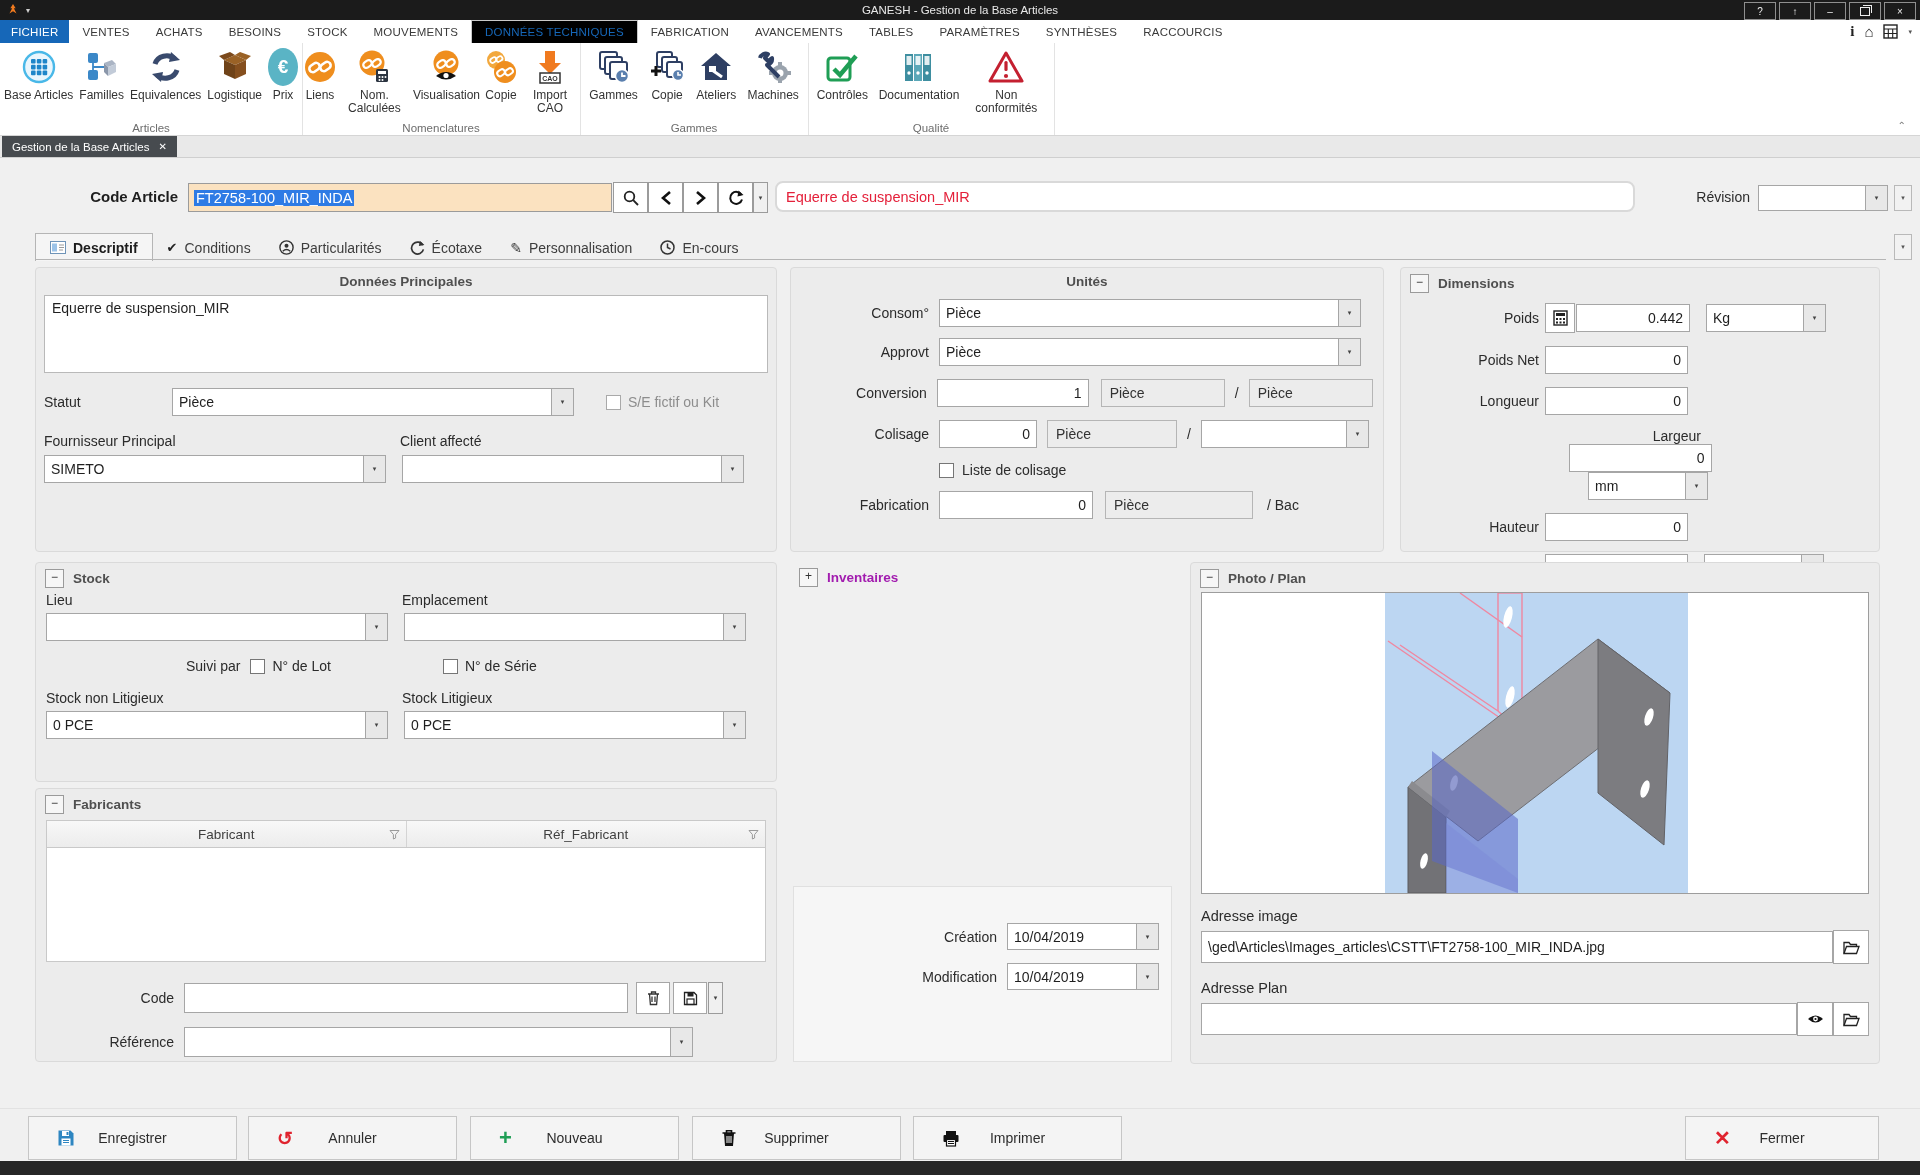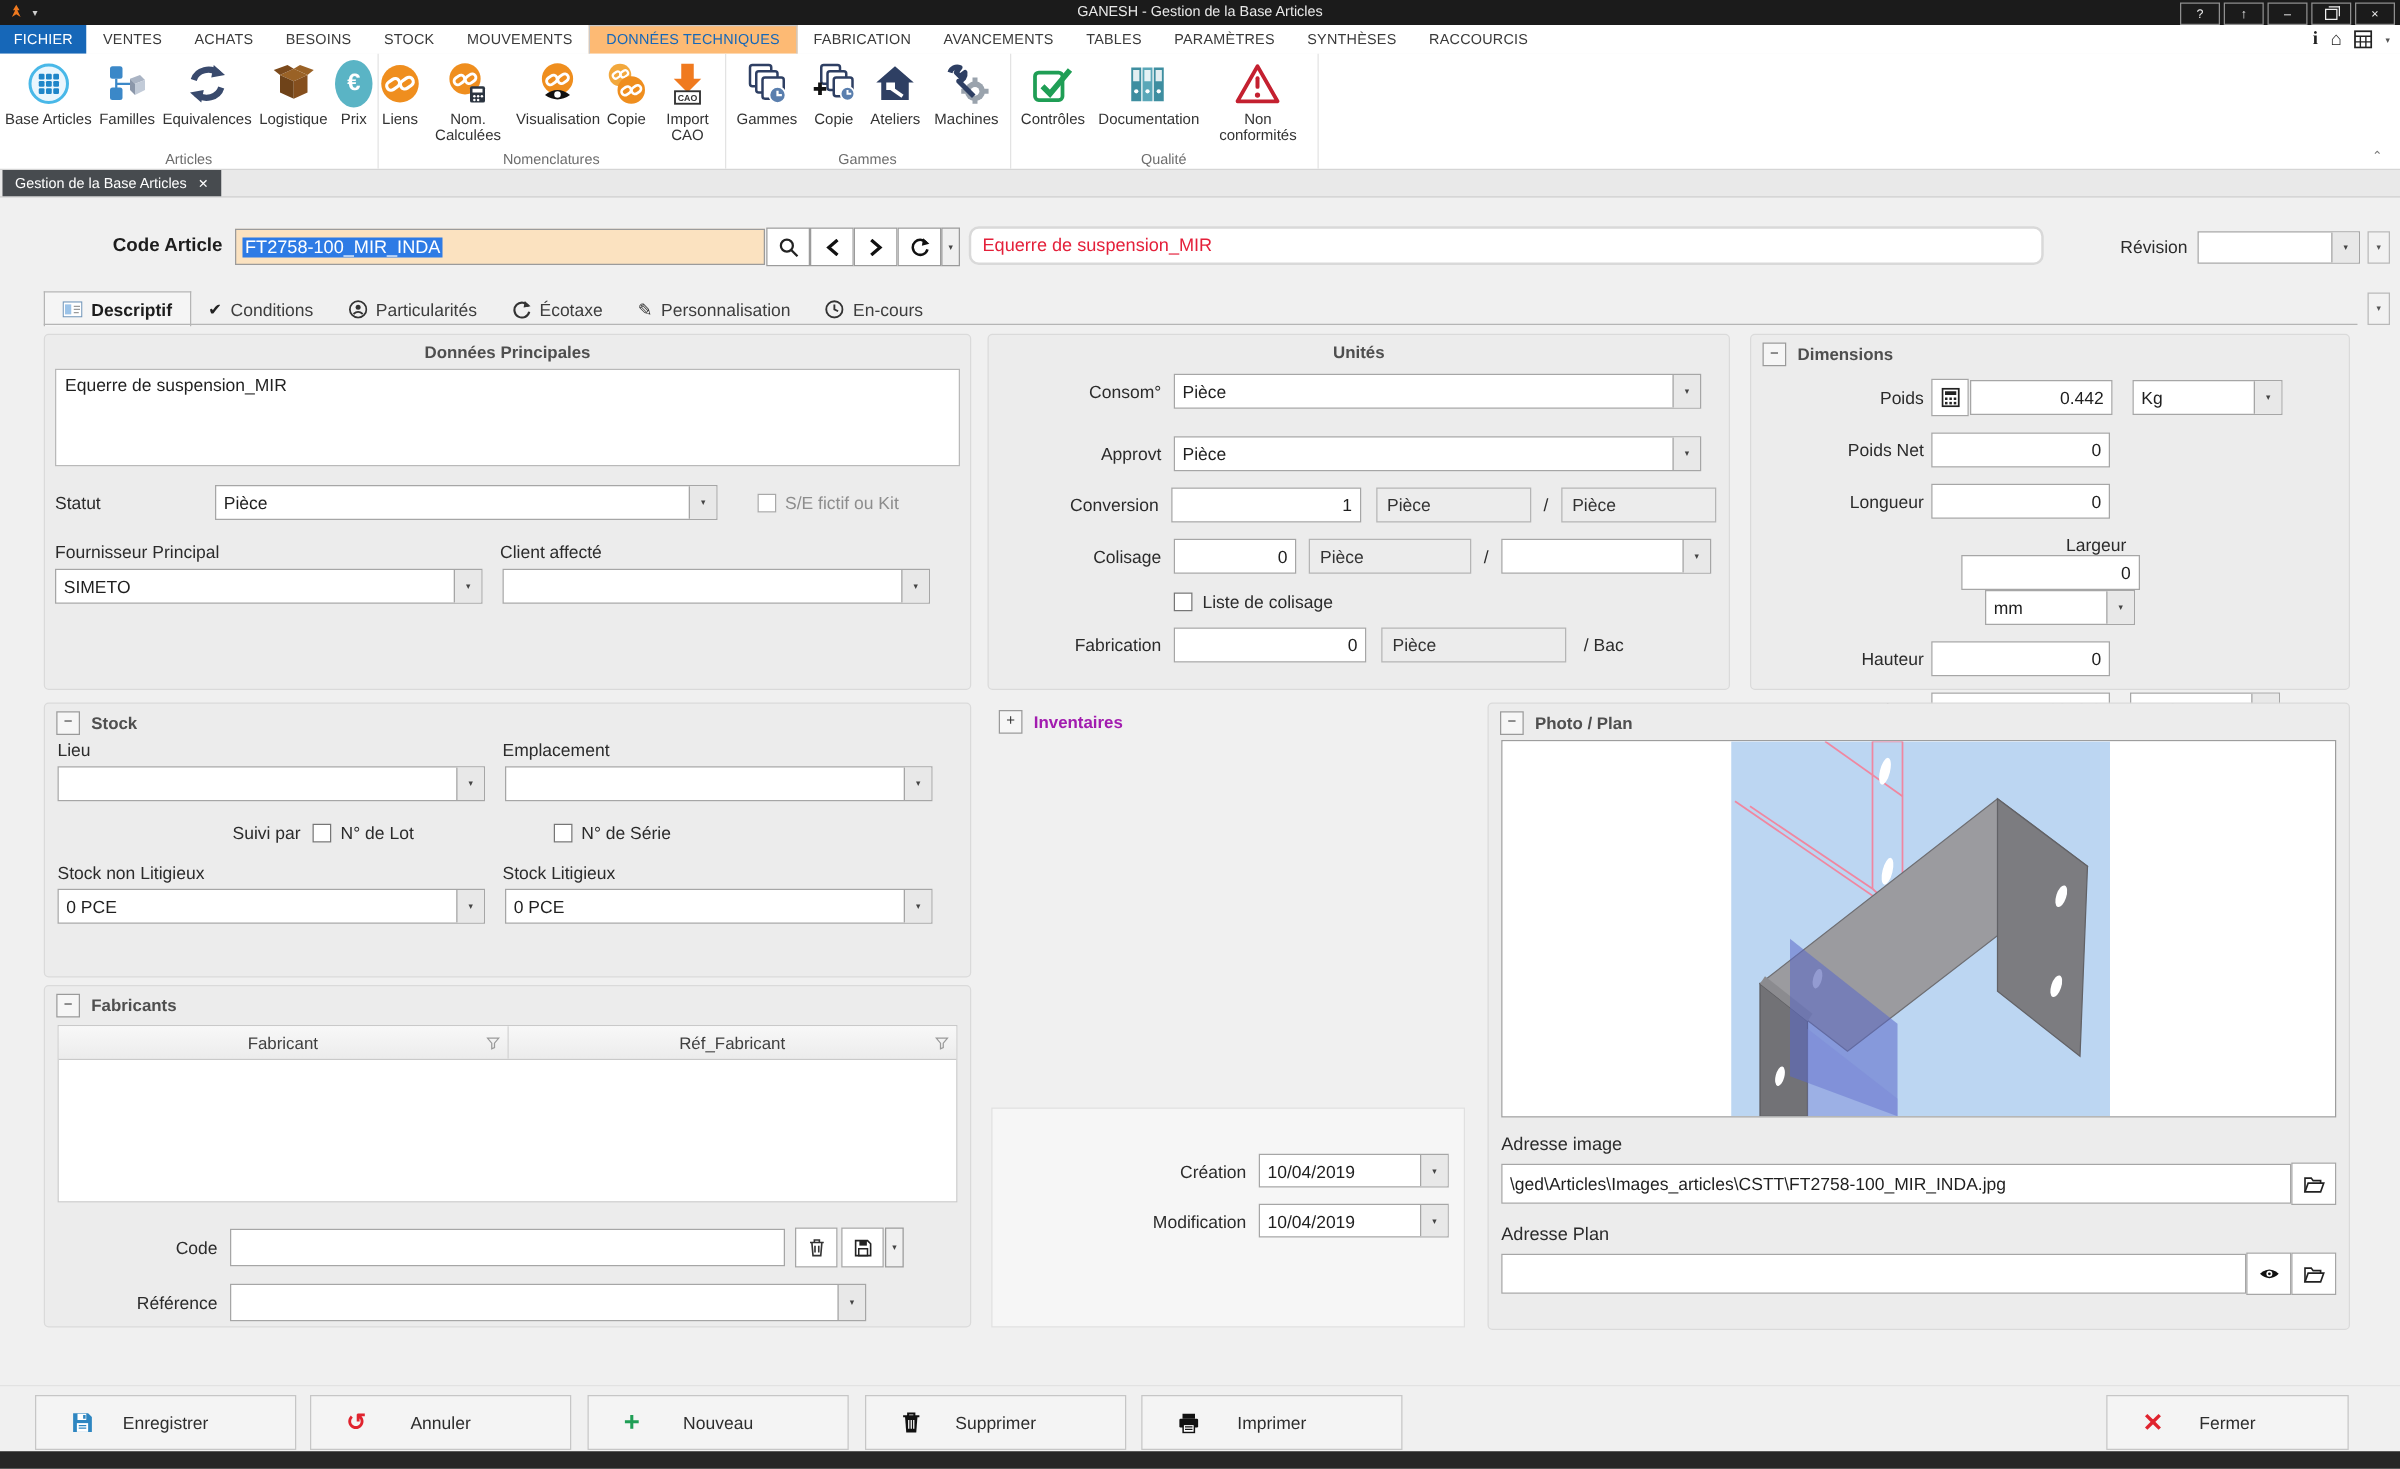--- a/index.html
+++ b/index.html
@@ -16,21 +16,21 @@
   .logo-caret{color:#cfcfcf;font-size:8px;margin-left:6px;}
   .winbtns{position:absolute;right:4px;top:2px;display:flex;gap:3px;}
   .winbtn{width:30px;height:16px;border:1px solid #8f8f8f;color:#efefef;font-size:10px;
           display:flex;align-items:center;justify-content:center;background:#1b1b1b;}
   .restore-glyph{width:8px;height:7px;border:1px solid #efefef;position:relative;}
   .restore-glyph:before{content:"";position:absolute;left:2px;top:-3px;width:8px;height:7px;border:1px solid #efefef;border-bottom:none;border-left:none;}
   
   .menubar{left:0;top:20px;width:1920px;height:23px;background:#fff;display:flex;align-items:stretch;}
   .menuitem{padding:0 13px;display:flex;align-items:center;font-size:11.5px;color:#3a3a3a;letter-spacing:.2px;}
   .menuitem.filetab{background:#1667b8;color:#fff;padding:0 11px;}
-  .menuitem.selected{color:#1667b8;border:1px solid #c9c9c9;border-bottom:1px solid #fff;background:#fdba74;margin-bottom:-1px;}
+  .menuitem.selected{color:#1667b8;border:1px solid #c9c9c9;border-bottom:1px solid #fff;background:#000000;margin-bottom:-1px;}
   .menu-right{position:absolute;right:8px;top:0;height:23px;display:flex;align-items:center;gap:10px;color:#222;}
   .info-ic{font-family:"Liberation Serif",serif;font-weight:bold;font-size:15px;}
   .home-ic{font-size:15px;font-weight:bold;}
   .tiny-caret{font-size:7px;color:#555;}
   
   .ribbon{left:0;top:43px;width:1920px;height:92px;background:#fff;border-bottom:1px solid #d5d5d5;}
   .rgroup{position:absolute;top:0;height:92px;border-right:1px solid #e3e3e3;}
   .rgroup .rcap{position:absolute;bottom:1px;left:0;right:0;text-align:center;font-size:11.5px;color:#6d6d6d;}
   .rbtns{display:flex;justify-content:space-evenly;align-items:flex-start;padding-top:5px;}
   .rbtn{display:flex;flex-direction:column;align-items:center;gap:3px;padding:0 2px;}
@@ -504,21 +504,21 @@
 
 <div class="abs panel" style="left:790px;top:267px;width:592px;height:283px;">
   <div class="ptitle-c">Unités</div>
   <div class="row" style="margin:8px 10px 0;">
     <span class="lbl" style="width:128px;text-align:right;margin-right:10px;">Consom°</span>
     <div class="sel" style="width:420px;">
       <span class="v">Pièce</span>
         <span class="a">▾</span>
     </div>
   </div>
-  <div class="row" style="margin:22px 10px 0;">
+  <div class="row" style="margin:11px 10px 0;">
     <span class="lbl" style="width:128px;text-align:right;margin-right:10px;">Approvt</span>
     <div class="sel" style="width:420px;">
       <span class="v">Pièce</span>
         <span class="a">▾</span>
     </div>
   </div>
   <div class="row" style="margin:13px 10px 0;">
     <span class="lbl" style="width:128px;text-align:right;margin-right:10px;">Conversion</span>
     <div class="inp num" style="width:140px;">
         <span>1</span>

